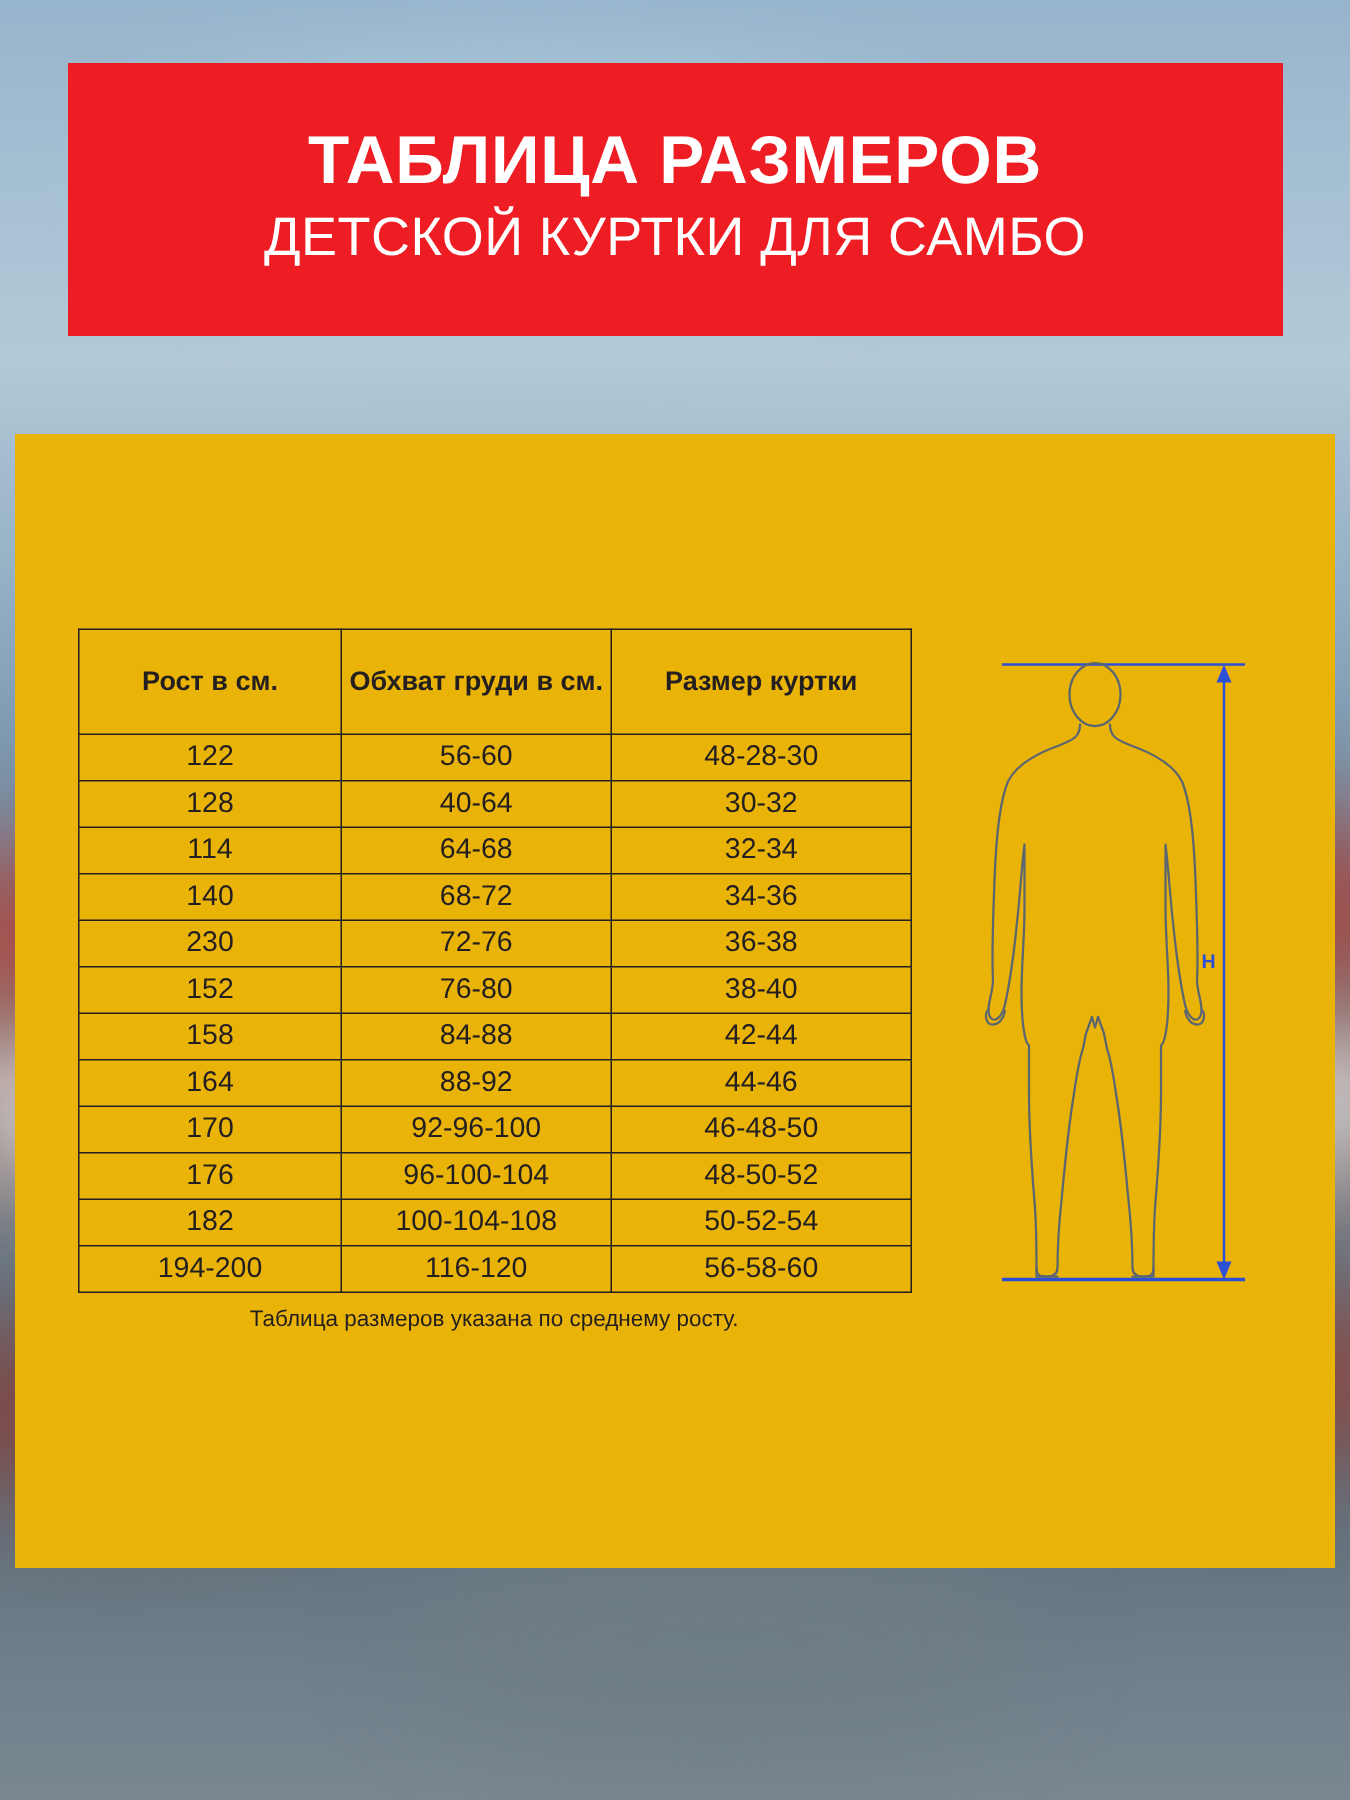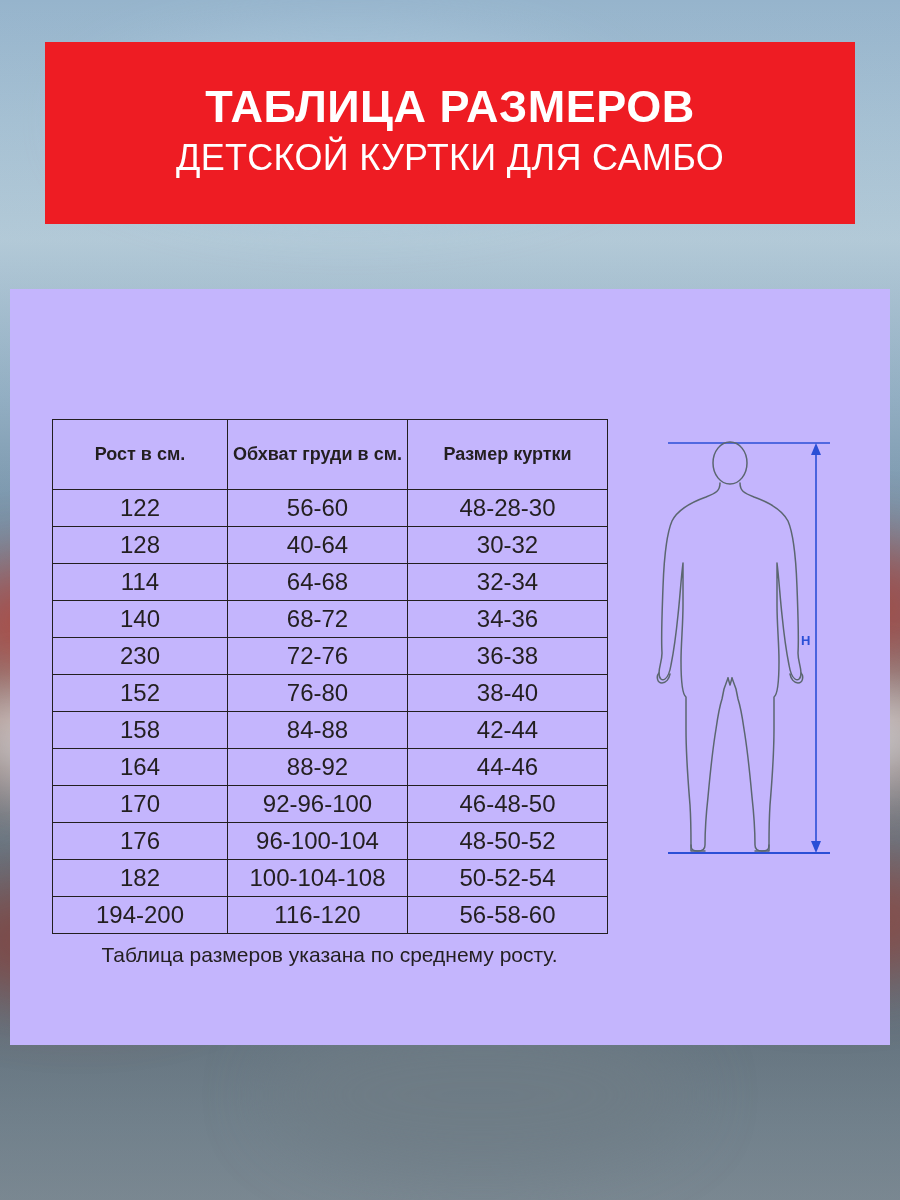--- a/index.html
+++ b/index.html
@@ -88,59 +88,59 @@
     margin-top: 4px;
   }
 
   
   .card {
     position: absolute;
     left: 10px;
     top: 289px;
     width: 880px;
     height: 756px;
-    background: #c4b5fd;
+    background: #eab308;
   }
 
   
   .table-wrap {
     position: absolute;
     left: 42px;
     top: 130px;
     width: 555px;
   }
   table.size-table {
     border-collapse: collapse;
     width: 555px;
     table-layout: fixed;
   }
   table.size-table th,
   table.size-table td {
     border: 1px solid #231f20;
     text-align: center;
     color: #231f20;
-    font-size: 24px;
+    font-size: 19px;
     padding: 4px 2px;
     height: 28px;
     box-sizing: border-box;
   }
   table.size-table th {
     font-weight: bold;
     font-size: 18px;
     height: 70px;
     line-height: 1.25;
     vertical-align: middle;
   }
   table.size-table col.c1 { width: 175px; }
   table.size-table col.c2 { width: 180px; }
   table.size-table col.c3 { width: 200px; }
 
   .table-note {
     margin-top: 9px;
-    font-size: 21px;
+    font-size: 15px;
     color: #231f20;
     text-align: center;
     width: 555px;
   }
 
   
   .figure {
     position: absolute;
     left: 640px;
     top: 140px;

